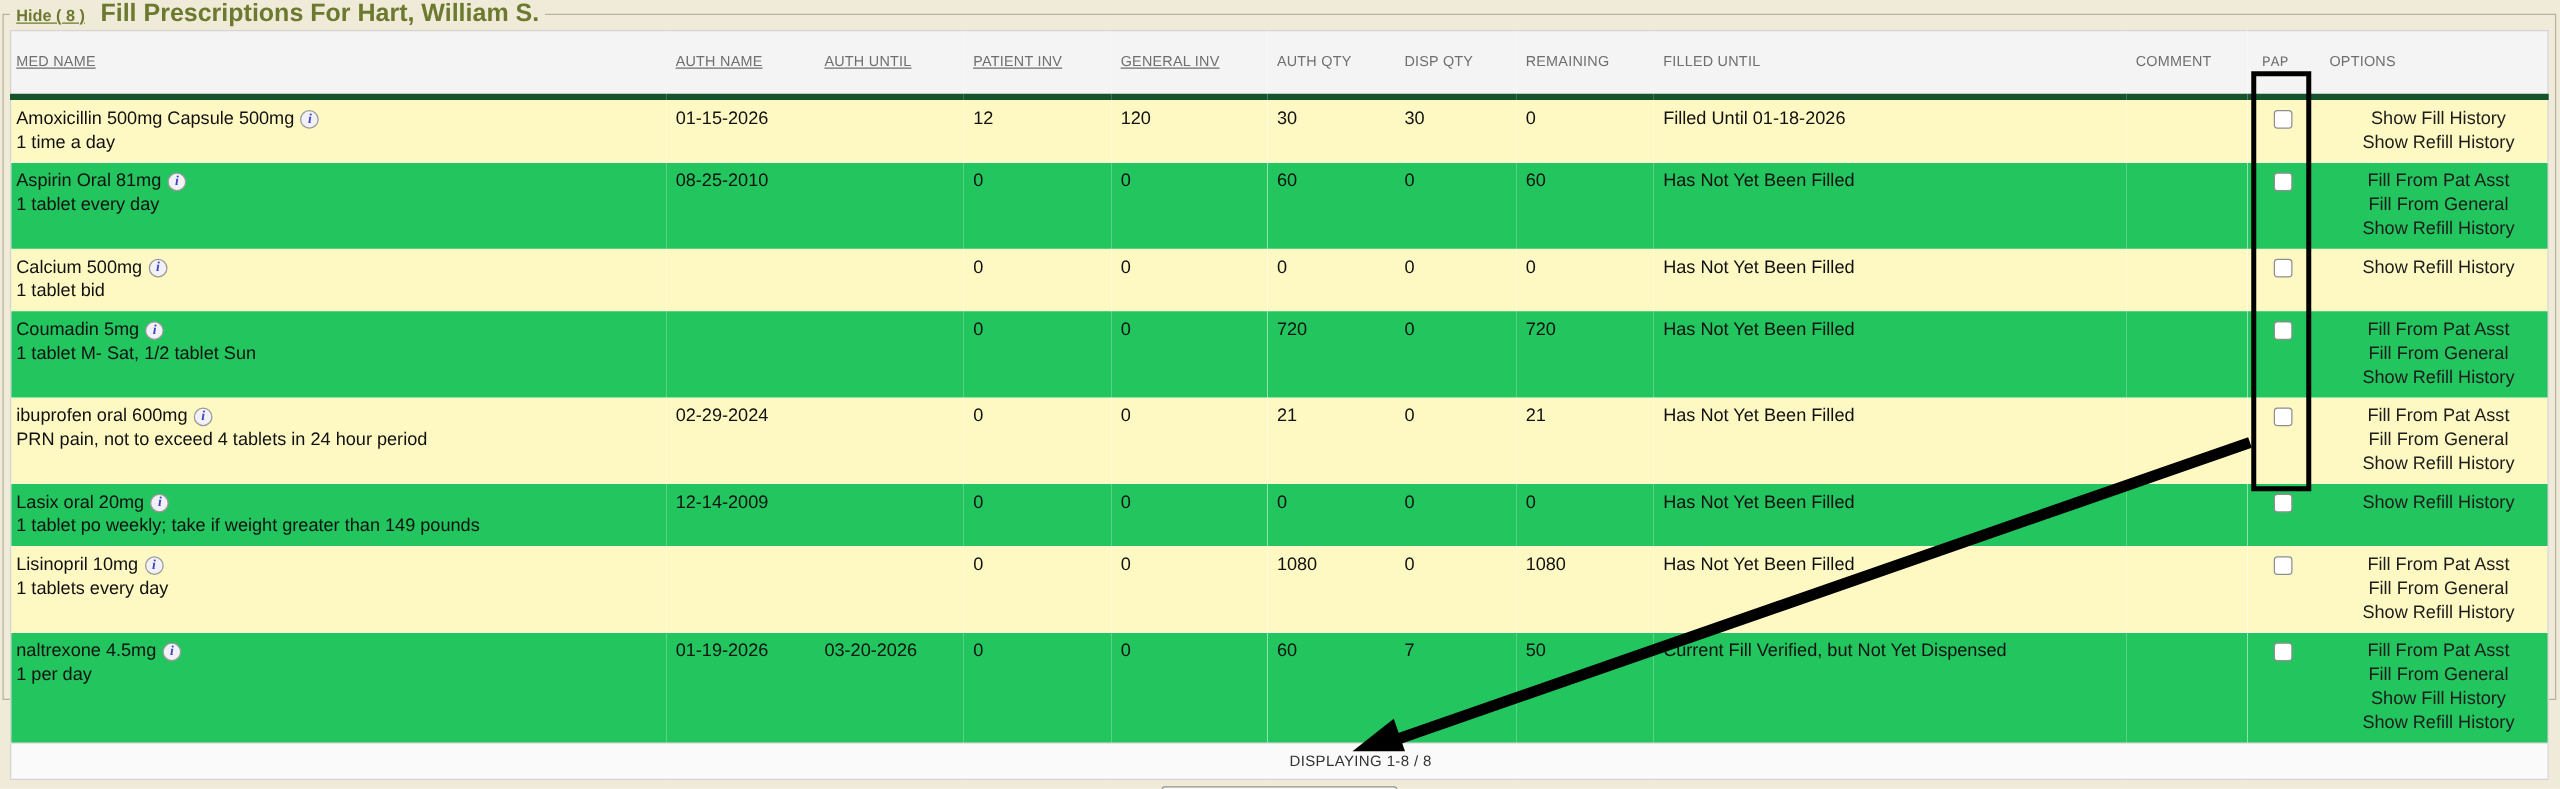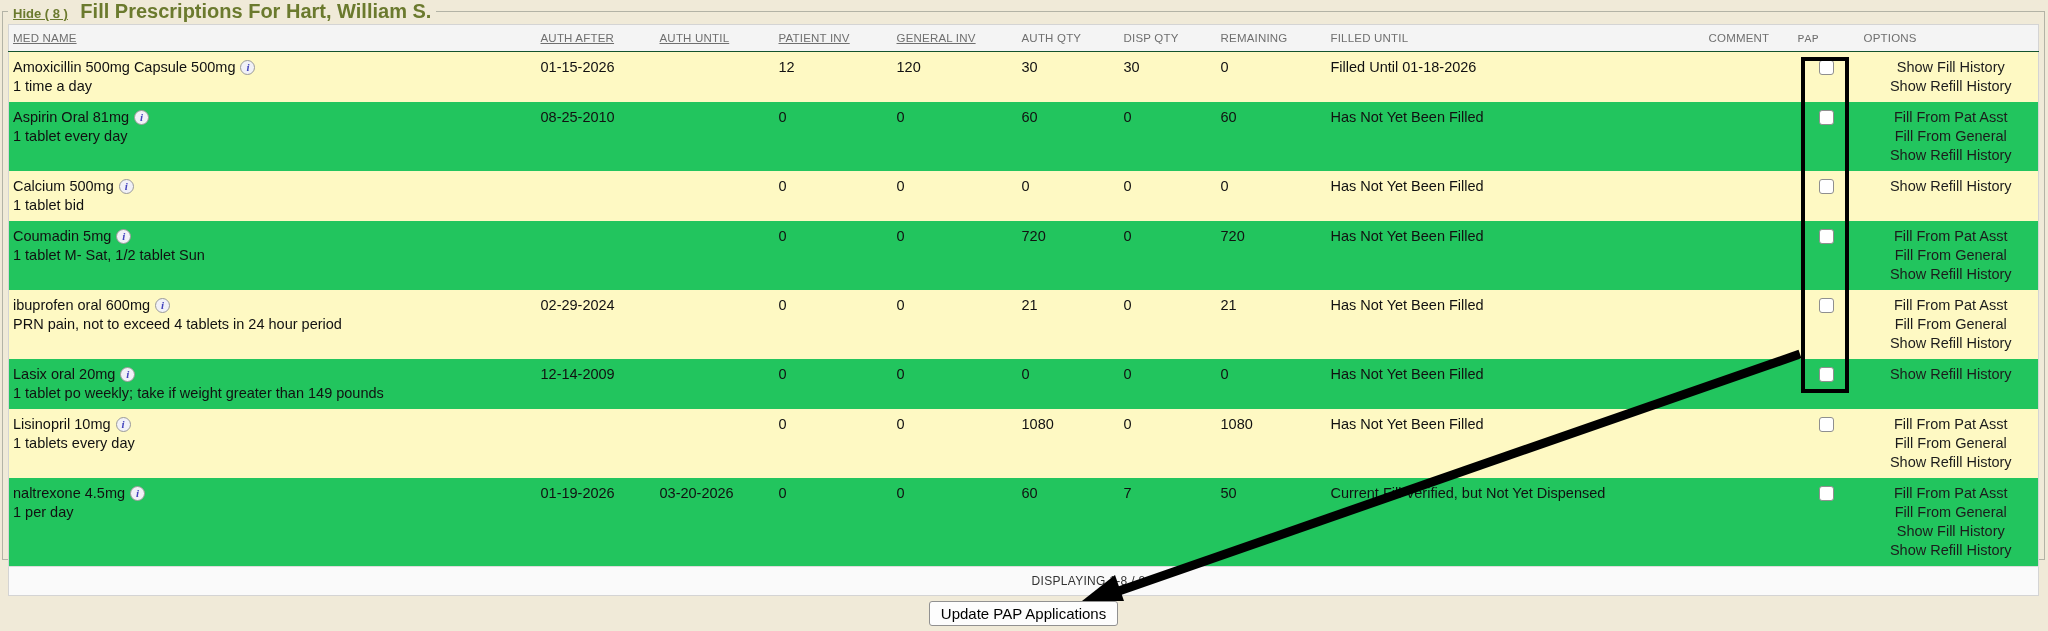--- a/index.html
+++ b/index.html
@@ -6,21 +6,21 @@
   .page{position:relative;width:2048px;height:631px;background:#f0ead8;
         font-family:"Liberation Sans",sans-serif;overflow:hidden;}
   fieldset.frame{position:absolute;left:2px;top:0;width:2043px;height:560px;
         border:1px solid #b3b3a6;margin:0;padding:0;box-sizing:border-box;background:transparent;}
   legend.panel-legend{margin-left:5px;padding:0 5px;white-space:nowrap;}
   .hide-link{color:#6b7a2e;font-weight:bold;font-size:13px;text-decoration:underline;cursor:pointer;}
   .panel-title{color:#6b7a2e;font-weight:bold;font-size:20px;margin-left:8px;}
   table.rx{border-collapse:collapse;table-layout:fixed;width:2030px;margin:1px 0 0 5px;
         background:#fff;border:1px solid #d4d4d4;}
   th{height:26px;background:#f4f4f4;color:#6f6f6f;font-size:11.5px;font-weight:normal;
-     text-align:left;padding:0;border-bottom:1px solid #14532d;vertical-align:middle;
+     text-align:left;padding:12px;border-bottom:5px solid #14532d;vertical-align:middle;
      letter-spacing:.2px;white-space:nowrap;overflow:hidden;}
   th.sortable .th-label{text-decoration:underline;cursor:pointer;}
   th.center{text-align:left;font-family:Liberation Mono, monospace;}
   th.pad{padding-left:8px;}
   th.first{padding-left:4px;}
   td{vertical-align:top;padding:6px 0;font-size:14.5px;color:#111;line-height:19px;
      overflow:hidden;white-space:nowrap;}
   tr.odd  td{background:#fef9c3;}
   tr.even td{background:#22c55e;}
   td.first{padding-left:4px;}
@@ -67,21 +67,21 @@
         <col style="width:97px">
           <col style="width:110px">
           <col style="width:378px">
         <col style="width:97px">
           <col style="width:58px">
           <col style="width:183px">
       </colgroup>
       <thead>
         <tr id="header-row">
             <th class="sortable first"><span class="th-label">MED NAME</span></th>
-            <th class="sortable pad"><span class="th-label">AUTH AFTER</span></th>
+            <th class="sortable pad"><span class="th-label">AUTH NAME</span></th>
             <th class="sortable pad"><span class="th-label">AUTH UNTIL</span></th>
             <th class="sortable pad"><span class="th-label">PATIENT INV</span></th>
             <th class="sortable pad"><span class="th-label">GENERAL INV</span></th>
             <th class="pad"><span class="th-label">AUTH QTY</span></th>
             <th class="pad"><span class="th-label">DISP QTY</span></th>
             <th class="pad"><span class="th-label">REMAINING</span></th>
             <th class="pad"><span class="th-label">FILLED UNTIL</span></th>
             <th class="pad"><span class="th-label">COMMENT</span></th>
             <th class="center"><span class="th-label">PAP</span></th>
             <th class="pad"><span class="th-label">OPTIONS</span></th>

